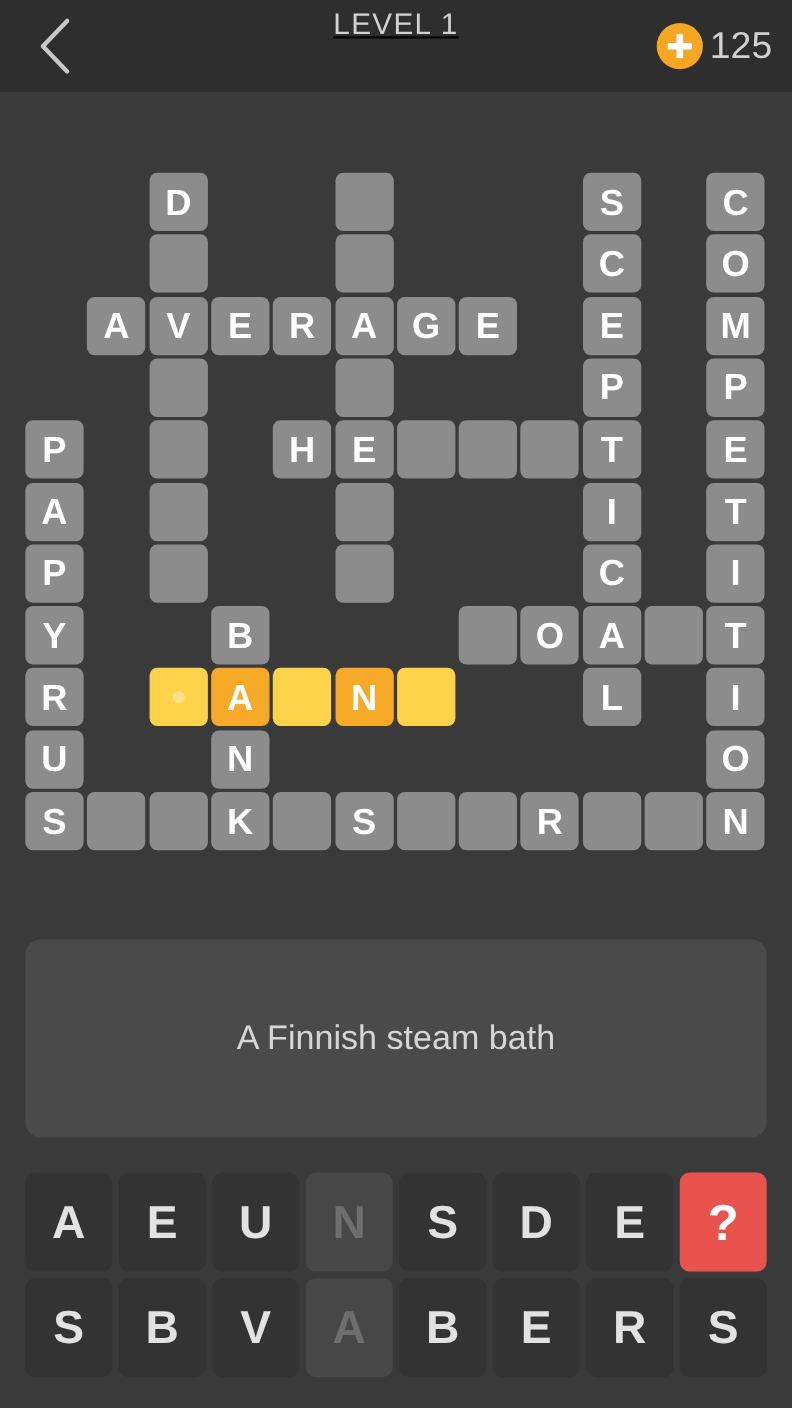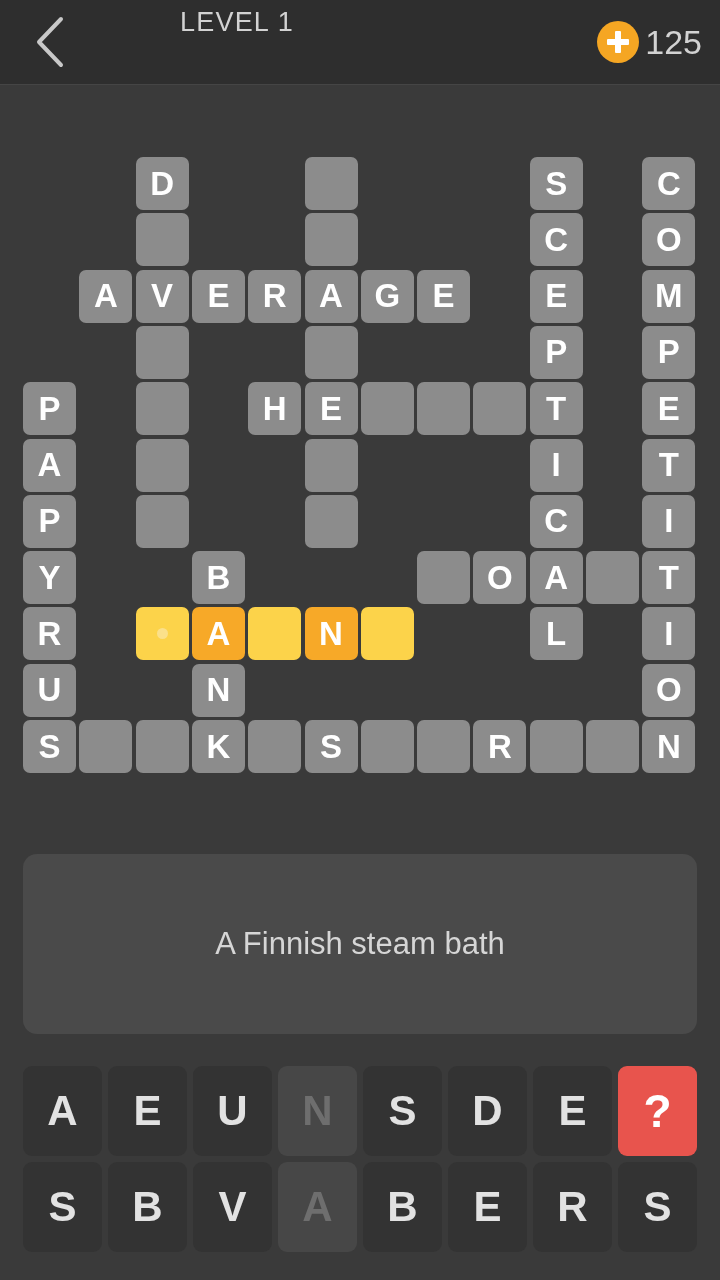--- a/index.html
+++ b/index.html
@@ -18,20 +18,22 @@
     border-bottom:1px solid #454545;
   }
   #back-button{
     position:absolute;left:10px;top:4px;width:80px;height:76px;
     display:flex;align-items:center;justify-content:center;
     cursor:pointer;
   }
   #back-button svg{display:block;}
   #title-block{
     position:absolute;left:180px;top:6px;width:360px;
+    text-align:center;
+    text-decoration:underline;
   }
   #level-title{
     font-size:27px;color:#d2d2d2;letter-spacing:1.2px;
     line-height:32px;font-weight:400;
   }
   #solved-text{
     font-size:21px;color:#a8a8a8;line-height:26px;font-weight:400;
   }
   #coin-area{
     position:absolute;right:18px;top:14px;height:56px;

